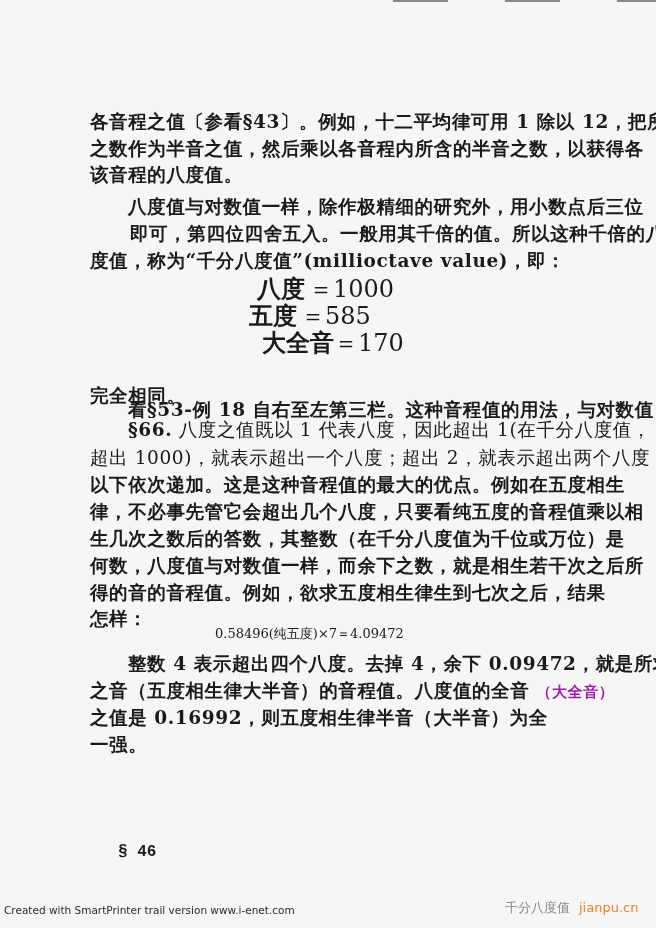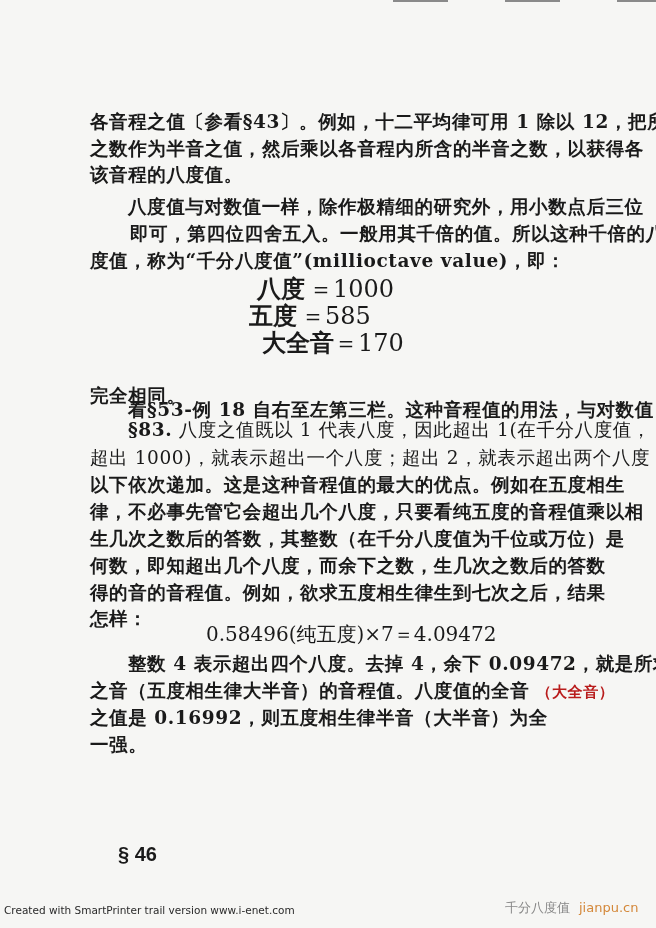--- a/index.html
+++ b/index.html
@@ -13,40 +13,40 @@
   .page { position: absolute; left: 90px; top: 108px; width: 486px; }
   .line {
     position: absolute; left: 0; white-space: nowrap;
     font-size: 18.5px; line-height: 22px; letter-spacing: 0.6px;
   }
   .line.bold { font-weight: bold; }
   .indent { padding-left: 38px; }
   .eq-row { position: absolute; white-space: nowrap; font-size: 24px; line-height: 22px; }
   .eq-label { display: inline-block; width: 52px; font-weight: bold; }
   .eq-label.wide { width: auto; }
-  .formula { position: absolute; white-space: nowrap; font-size: 20px; line-height: 22px; left: 116px; }
+  .formula { position: absolute; white-space: nowrap; font-size: 13px; line-height: 22px; left: 125px; }
   .sec-footer {
     position: absolute; left: 118px; top: 843px;
-    font-size: 20px; font-weight: bold; font-family: Liberation Sans, sans-serif;
+    font-size: 16px; font-weight: bold; font-family: Liberation Mono, monospace;
   }
   .watermark-left {
     position: absolute; left: 4px; top: 904px;
     font-family: "DejaVu Sans", "Liberation Sans", sans-serif;
     font-size: 10.5px; color: #2a2a2a;
   }
   .watermark-right {
     position: absolute; left: 505px; top: 899px;
     font-size: 13px; color: #888;
     font-family: "DejaVu Serif", serif;
   }
   .watermark-right .site {
     font-family: "DejaVu Sans", "Liberation Sans", sans-serif;
     color: #d4883a; margin-left: 9px;
   }
-  .faint { color: #b91c1c; font-size: 15px; }
+  .faint { color: #a21caf; font-size: 15px; }
 </style>
 </head>
 <body>
 
 <div class="top-bar" style="left:393px;width:55px;"></div>
 <div class="top-bar" style="left:505px;width:55px;"></div>
 <div class="top-bar" style="left:617px;width:39px;"></div>
 
 <div class="page">
 
@@ -65,28 +65,28 @@
     <span class="eq-label">五度</span><span>＝585</span>
   </div>
   <div class="eq-row" style="left:172px;top:224px;">
     <span class="eq-label wide">大全音</span><span>＝170</span>
   </div>
 
   <div class="line bold indent" style="top:243px;margin-top:48px;">看§53-例 18 自右至左第三栏。这种音程值的用法，与对数值</div>
   <div class="line bold" style="top:277px;">完全相同。</div>
 
   <div class="line indent" style="top:311px;">
-    <span style="font-weight:bold;">§83.</span>
+    <span style="font-weight:bold;">§66.</span>
     <span>八度之值既以 1 代表八度，因此超出 1(在千分八度值，</span>
   </div>
   <div class="line" style="top:339px;">超出 1000)，就表示超出一个八度；超出 2，就表示超出两个八度；</div>
   <div class="line bold" style="top:366px;">以下依次递加。这是这种音程值的最大的优点。例如在五度相生</div>
   <div class="line bold" style="top:393px;">律，不必事先管它会超出几个八度，只要看纯五度的音程值乘以相</div>
   <div class="line bold" style="top:420px;">生几次之数后的答数，其整数（在千分八度值为千位或万位）是</div>
-  <div class="line bold" style="top:447px;">何数，即知超出几个八度，而余下之数，生几次之数后的答数</div>
+  <div class="line bold" style="top:447px;">何数，八度值与对数值一样，而余下之数，就是相生若干次之后所</div>
   <div class="line bold" style="top:474px;">得的音的音程值。例如，欲求五度相生律生到七次之后，结果</div>
   <div class="line bold" style="top:500px;">怎样：</div>
 
   <div class="formula" style="top:515px;">0.58496(纯五度)×7＝4.09472</div>
 
   <div class="line bold indent" style="top:545px;">整数 4 表示超出四个八度。去掉 4，余下 0.09472，就是所求</div>
   <div class="line bold" style="top:572px;">
     <span>之音（五度相生律大半音）的音程值。八度值的全音</span>
     <span class="faint">（大全音）</span>
   </div>

